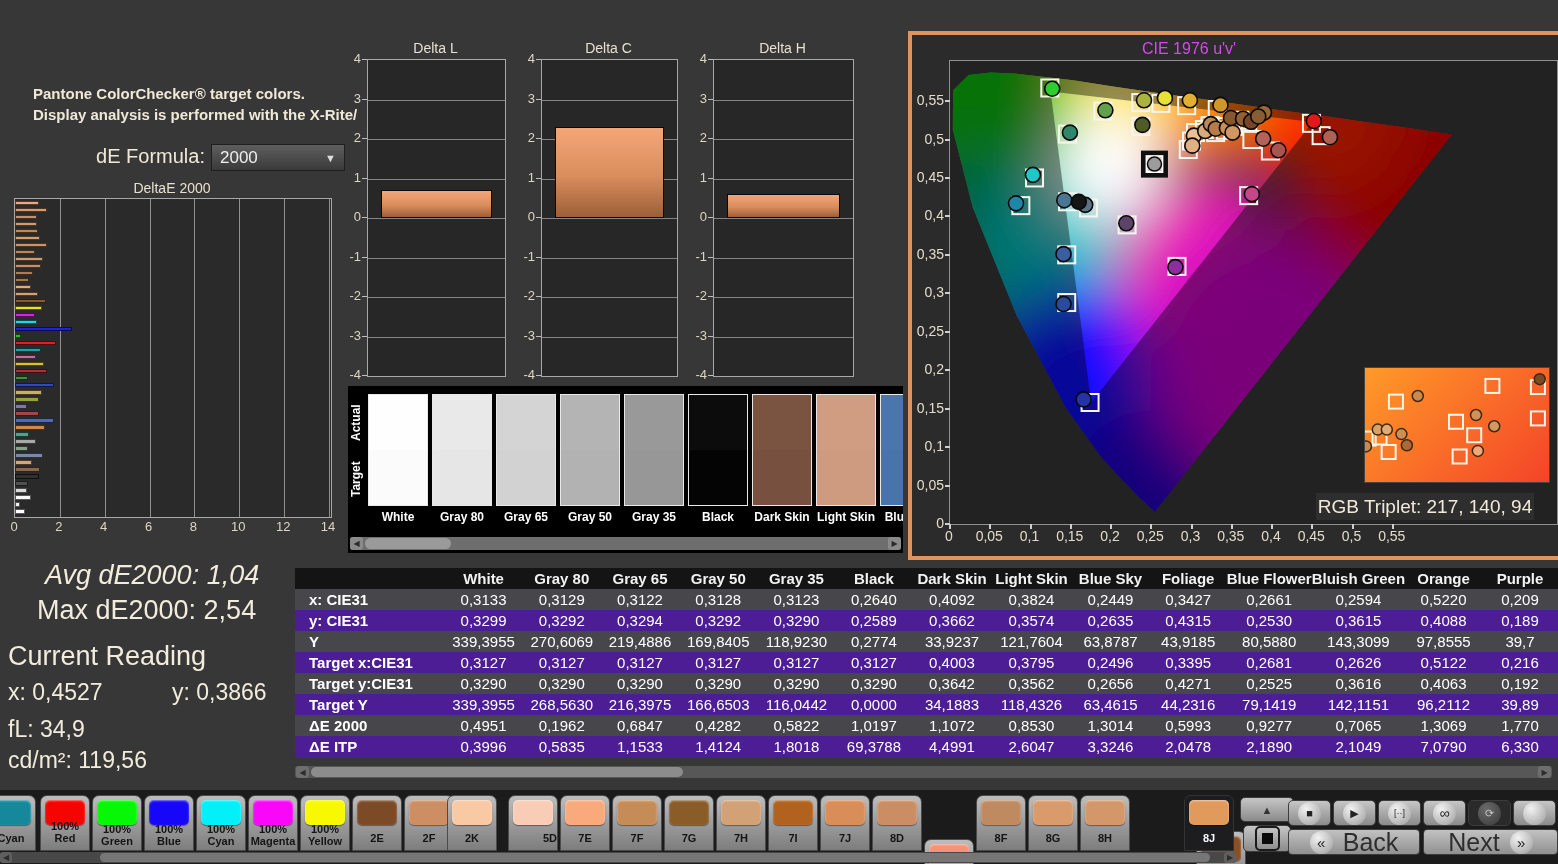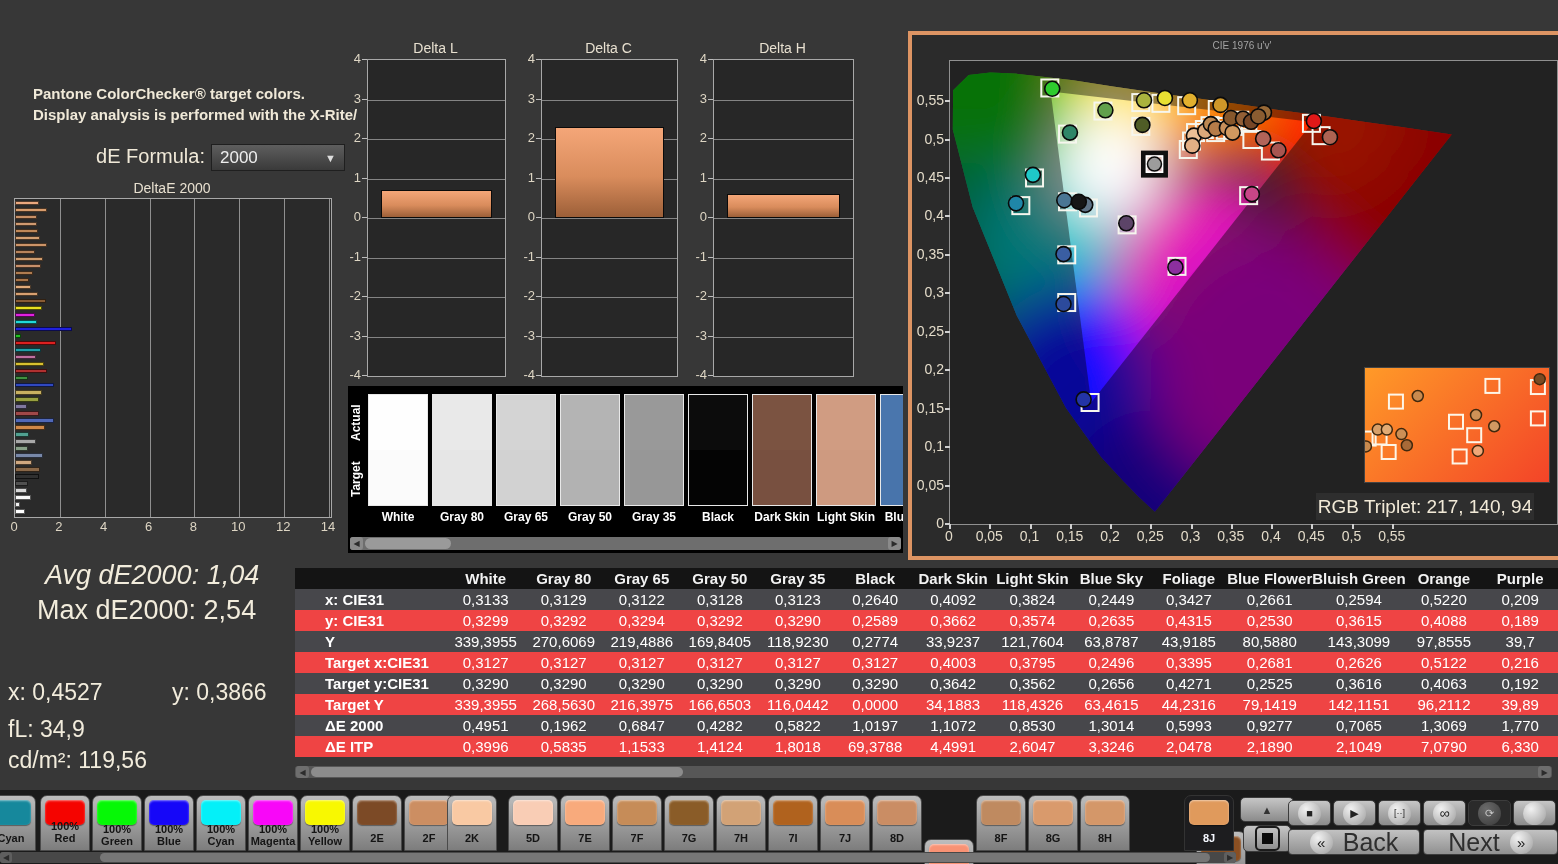--- a/index.html
+++ b/index.html
@@ -33,42 +33,42 @@
           writing-mode:vertical-rl;transform:rotate(180deg);}
   .sw{position:absolute;top:8px;width:60px;height:112px;border:1px solid #e8e8e8;box-sizing:border-box;}
   .sw .half{position:absolute;left:0;right:0;height:50%;}
   .swlab{position:absolute;top:124px;width:60px;text-align:center;font-size:12px;font-weight:700;color:#fff;}
   .hscroll{position:absolute;background:#6e6e6e;border-radius:3px;}
   .hthumb{position:absolute;top:1px;bottom:1px;background:#9a9a9a;border-radius:6px;}
   .harr{position:absolute;top:0;bottom:0;width:13px;display:flex;align-items:center;justify-content:center;
         font-size:8px;color:#2c2c2c;background:#8a8a8a;border-radius:3px;}
   
   #cie-panel{left:908px;top:31px;width:655px;height:529px;background:#2b2b2b;border:4px solid #dd9463;box-sizing:border-box;}
-  #cie-title{left:230px;top:5px;width:200px;text-align:center;font-size:10px;color:#a3a3a3;}
+  #cie-title{left:230px;top:5px;width:200px;text-align:left;font-size:16px;color:#d946ef;}
   #cie-plot{left:37px;top:25px;width:607px;height:463px;border:1px solid #909090;background:#222;}
   .cie-ylab{position:absolute;width:32px;text-align:right;font-size:14px;color:#e4dcca;}
   .cie-xlab{position:absolute;transform:translateX(-50%);font-size:14px;color:#e4dcca;top:493px;}
   .cie-ytick{position:absolute;width:5px;height:2px;background:#cfcfcf;left:33px;}
   .cie-xtick{position:absolute;width:2px;height:5px;background:#cfcfcf;top:489px;}
   #cie-inset{left:452px;top:332px;width:184px;height:114px;background:linear-gradient(135deg,#ff9a28,#f34428);
              border:1px solid #444;}
   #rgb-triplet{left:404px;top:458px;width:218px;height:27px;background:#2e2e2e;color:#f2ead8;
                font-size:19px;display:flex;align-items:center;justify-content:center;}
   
   .stat-big{font-size:27px;color:#f2ecdc;}
   .stat-med{font-size:23px;color:#f2ecdc;}
   
   #table-wrap{left:295px;top:568px;width:1263px;height:196px;overflow:hidden;}
   table{border-collapse:collapse;table-layout:fixed;}
   th,td{height:21px;padding:0;font-size:15px;text-align:center;white-space:nowrap;overflow:visible;}
   thead th{background:#141414;color:#f2f2f2;font-weight:700;}
   td{color:#fff;font-weight:400;}
-  td.rowlab{text-align:left;padding-left:30px;font-weight:700;}
+  td.rowlab{text-align:left;padding-left:14px;font-weight:700;}
   tr.dark td{background:#47474b;}
-  tr.light td{background:#ef4444;}
+  tr.light td{background:#4c1d95;}
   
   #bottom{left:0;top:790px;width:1558px;height:74px;background:#1b1b1b;}
   .tab{position:absolute;top:5px;width:50px;height:56px;border-radius:7px 7px 0 0;
        background:linear-gradient(#bdbdbd,#7d7d7d);border:1px solid #4a4a4a;box-sizing:border-box;cursor:pointer;}
   .tab.sel{background:#1d1d1f;border-color:#333;}
   .tab .tsw{position:absolute;left:50%;transform:translateX(-50%);top:4px;width:40px;height:25px;border-radius:5px;
             box-shadow:inset 0 1px 2px rgba(255,255,255,.5), 0 1px 1px rgba(0,0,0,.4);}
   .tab .tlb{position:absolute;left:0;right:0;bottom:3px;text-align:center;font-size:11px;font-weight:700;
             color:#141414;line-height:12px;}
   .tab.sel .tlb{color:#f5f8ff;}
@@ -502,20 +502,21 @@
       <div class="abs cie-xlab" style="left: 399.25px;">0,45</div>
       <div class="abs cie-xtick" style="left: 399.25px;"></div>
       <div class="abs cie-xlab" style="left: 439.5px;">0,5</div>
       <div class="abs cie-xtick" style="left: 439.5px;"></div>
       <div class="abs cie-xlab" style="left: 479.75px;">0,55</div>
       <div class="abs cie-xtick" style="left: 479.75px;"></div>
     </div>
 
   <div class="abs stat-big" style="left:45px;top:560px;font-style:italic;">Avg dE2000: 1,04</div>
   <div class="abs stat-big" style="left:37px;top:595px;">Max dE2000: 2,54</div>
+  <div class="abs stat-big" style="left:8px;top:641px;">Current Reading</div>
   <div class="abs stat-med" style="left:8px;top:679px;">x: 0,4527</div>
   <div class="abs stat-med" style="left:172px;top:679px;">y: 0,3866</div>
   <div class="abs stat-med" style="left:8px;top:716px;">fL: 34,9</div>
   <div class="abs stat-med" style="left:8px;top:747px;">cd/m²: 119,56</div>
 
   <div class="abs" id="table-wrap">
     <table id="data-table">
         <colgroup>
           <col style="width: 155px;">
           <col style="width: 81px;">
@@ -735,21 +736,21 @@
         <div class="tab" style="left: 404px;">
           <div class="tsw" style="background: rgb(204, 142, 98);"></div>
           <div class="tlb" style="bottom: 6px;">2F</div>
         </div>
         <div class="tab" style="left: 447px;">
           <div class="tsw" style="background: rgb(249, 201, 163);"></div>
           <div class="tlb" style="bottom: 6px;">2K</div>
         </div>
         <div class="tab" style="left: 508px;">
           <div class="tsw" style="background: rgb(249, 205, 181);"></div>
-          <div class="tlb" style="bottom: 6px;">5D</div>
+          <div class="tlb" style="bottom: 6px; text-align: right;">5D</div>
         </div>
         <div class="tab" style="left: 560px;">
           <div class="tsw" style="background: rgb(248, 170, 124);"></div>
           <div class="tlb" style="bottom: 6px;">7E</div>
         </div>
         <div class="tab" style="left: 612px;">
           <div class="tsw" style="background: rgb(198, 140, 88);"></div>
           <div class="tlb" style="bottom: 6px;">7F</div>
         </div>
         <div class="tab" style="left: 664px;">

